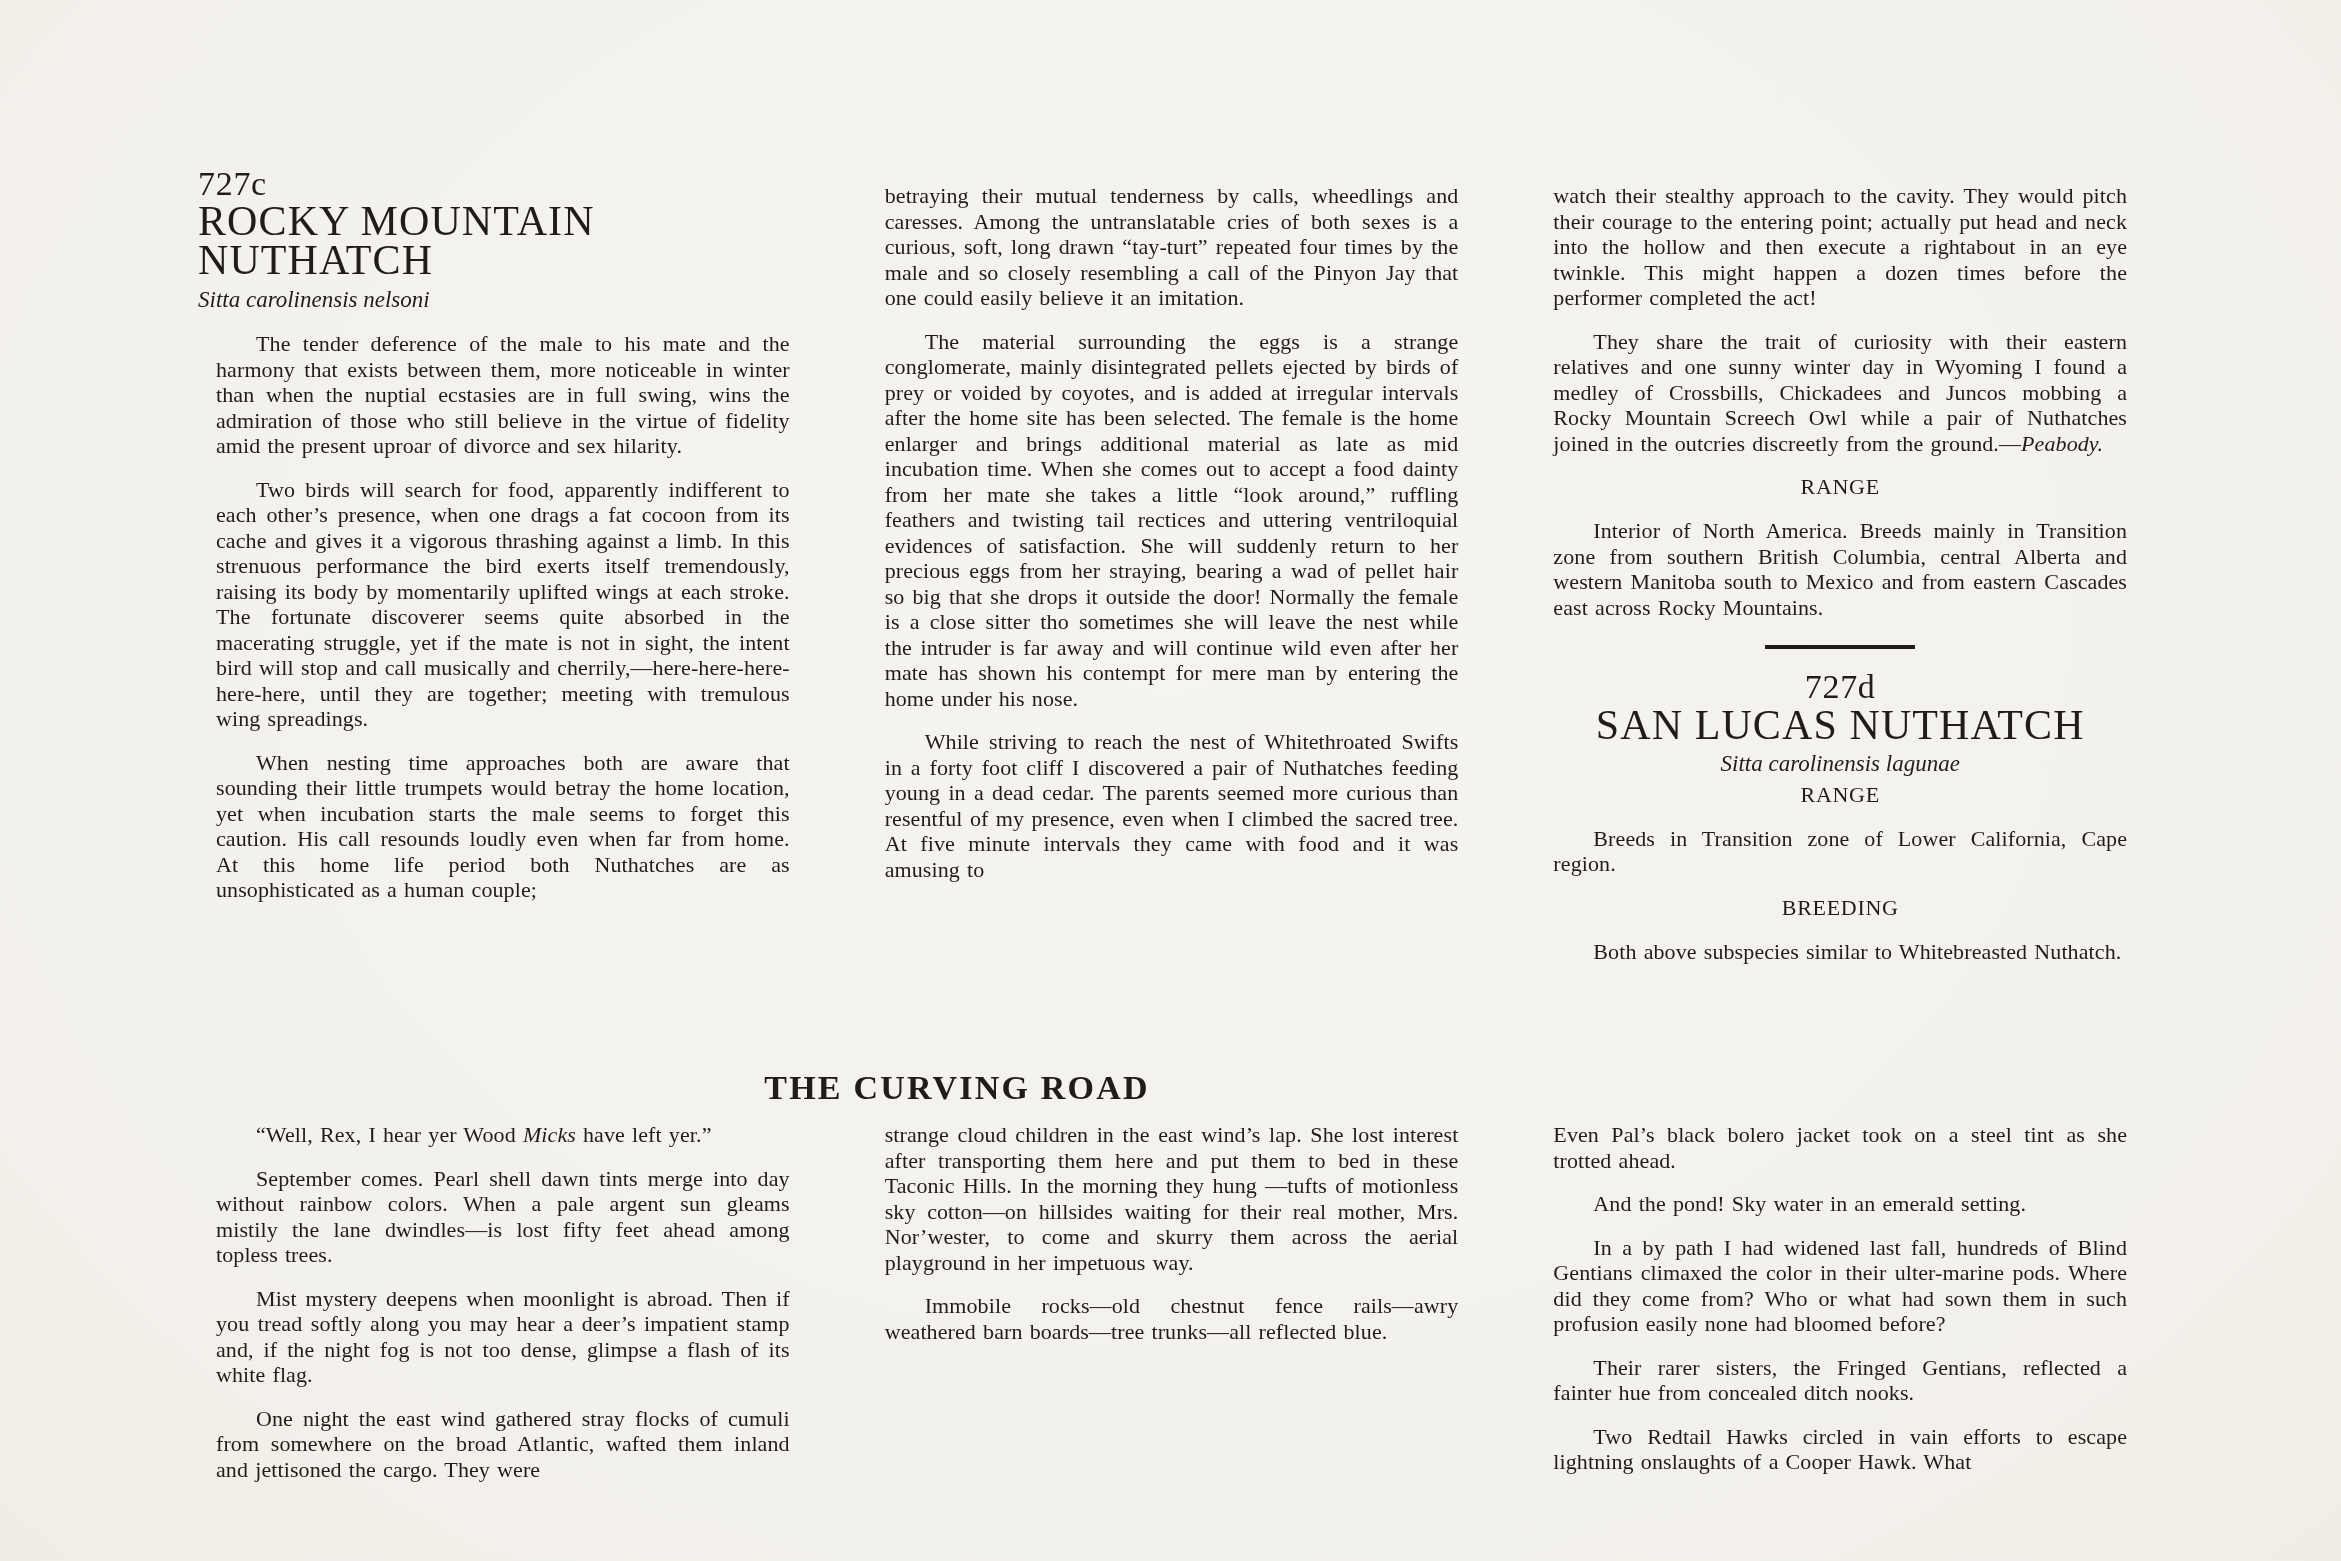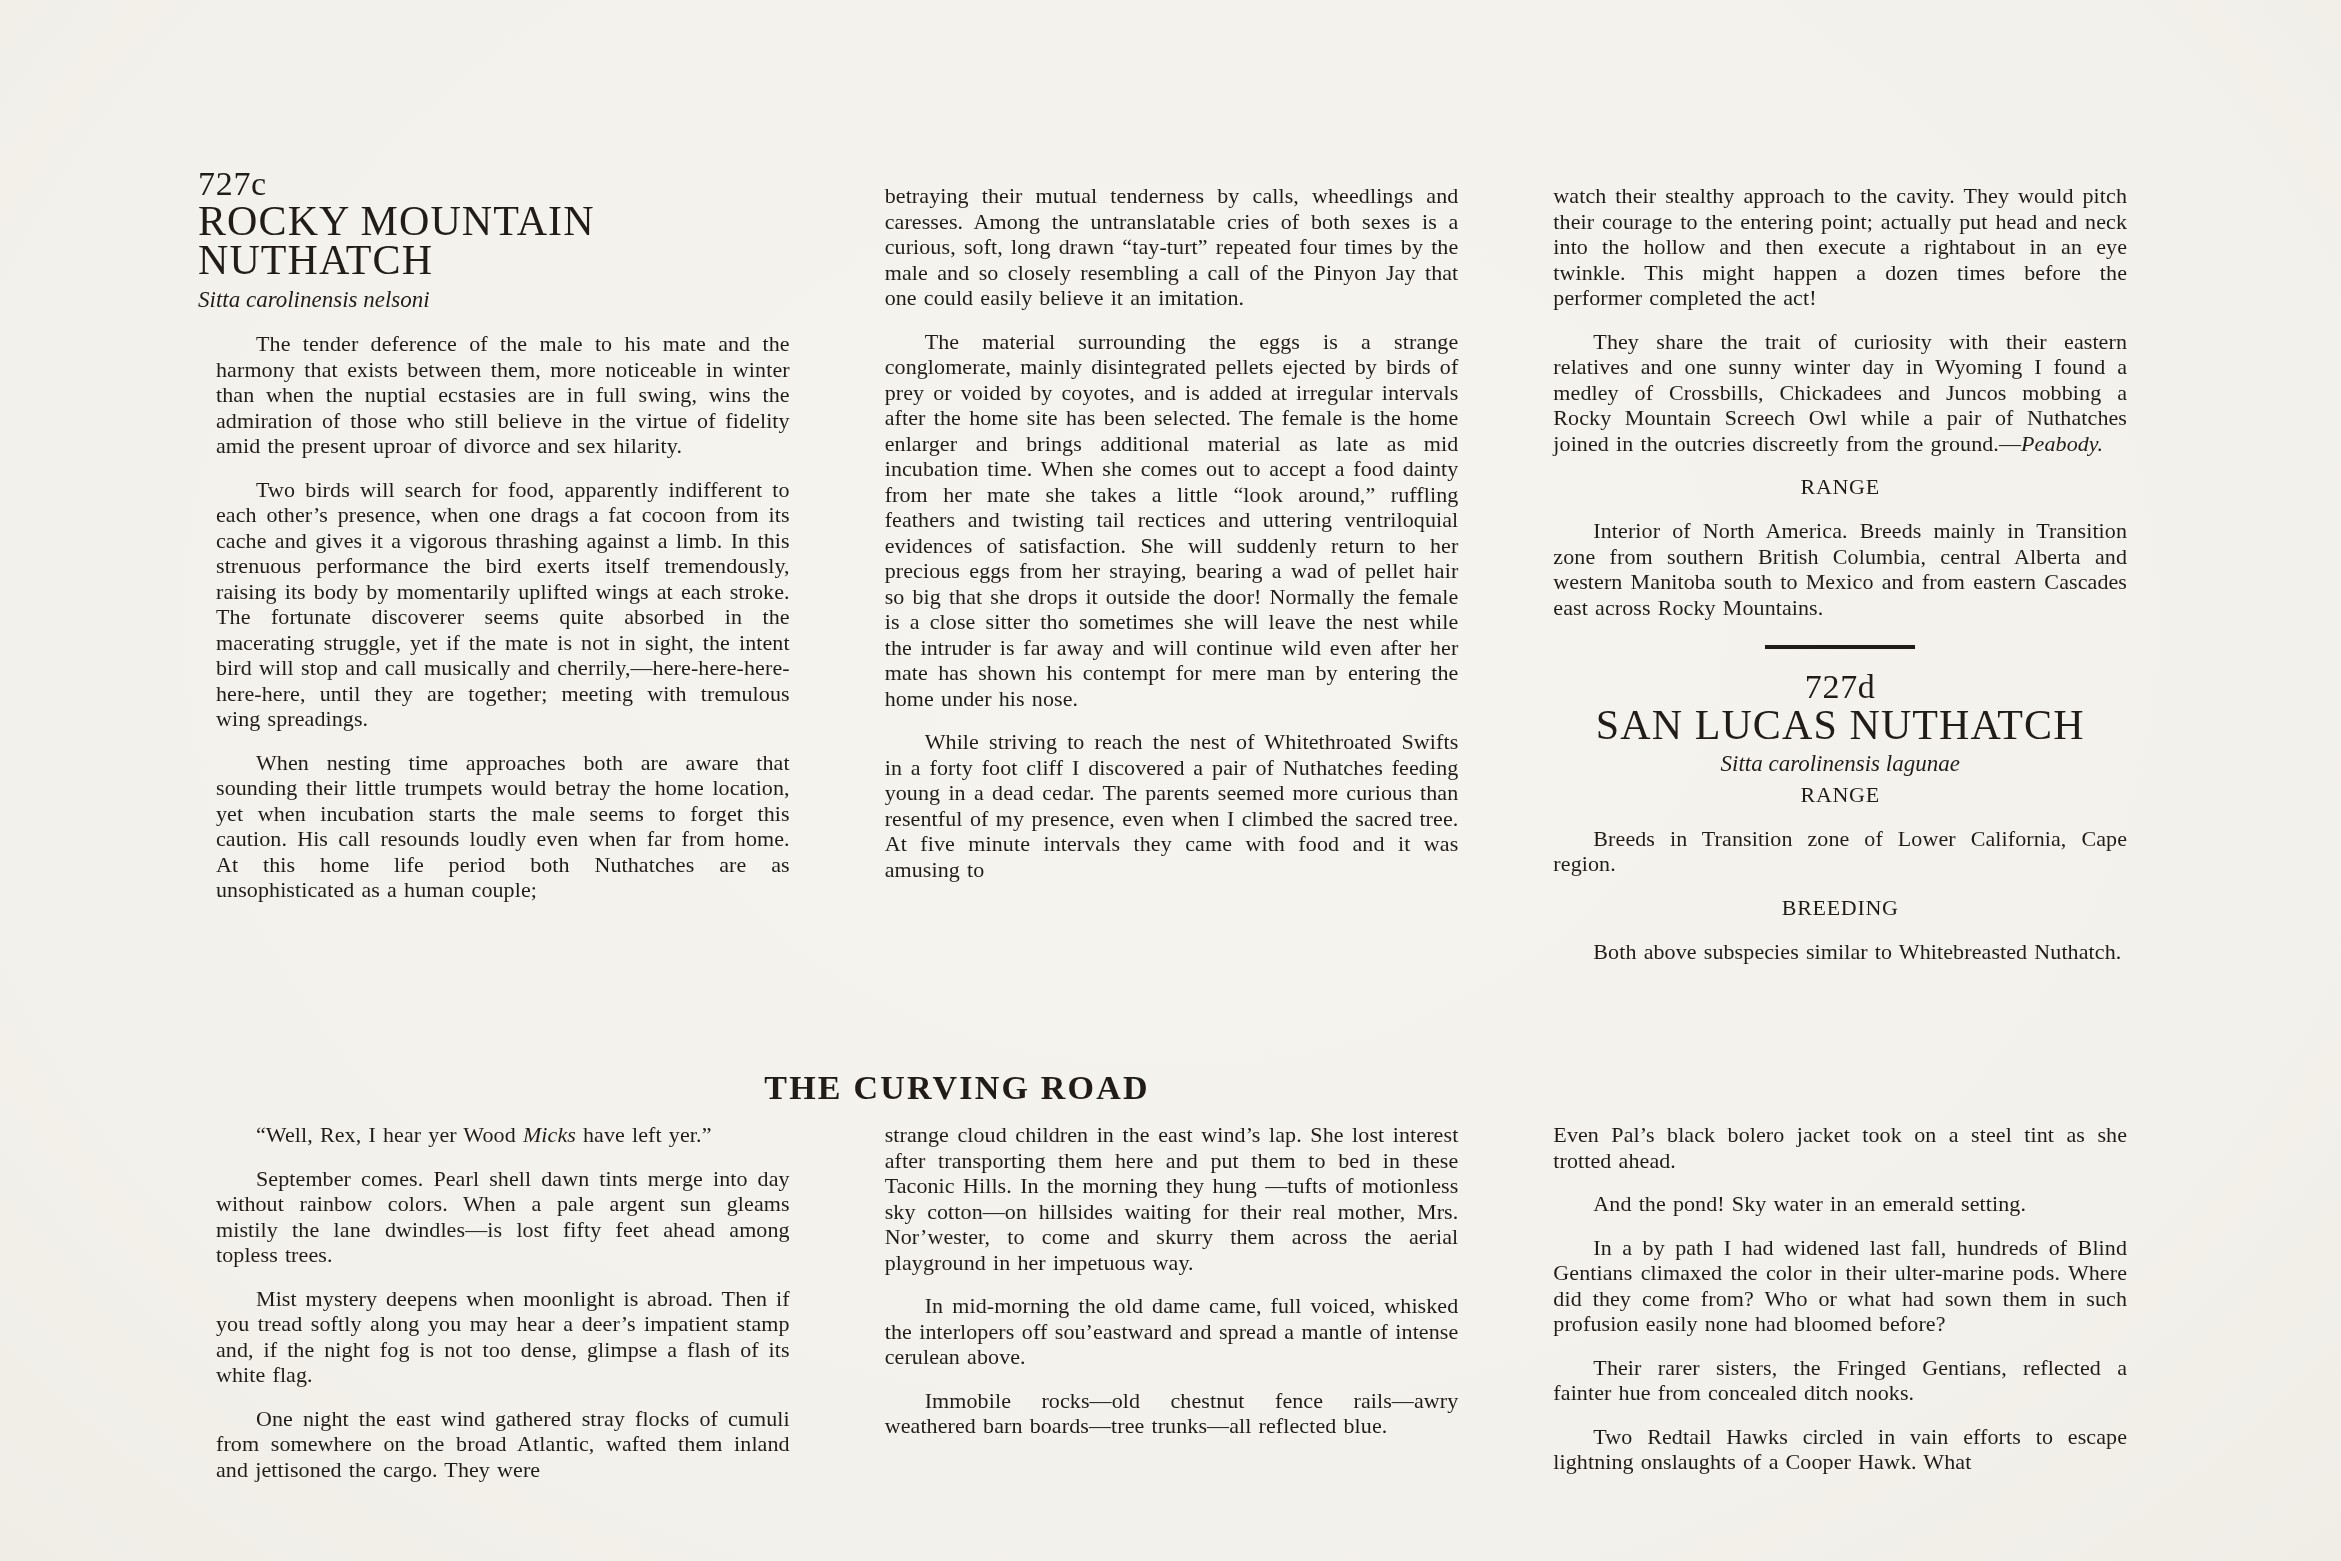--- a/index.html
+++ b/index.html
@@ -145,21 +145,20 @@
 
     <div class="col">
       <p class="body-par indent"><span>“Well, Rex, I hear yer Wood </span><span class="italic">Micks</span><span> have left yer.”</span></p>
       <p class="body-par indent">September comes.  Pearl shell dawn tints merge into day without rainbow colors. When a pale argent sun gleams mistily the lane dwindles—is lost fifty feet ahead among topless trees.</p>
       <p class="body-par indent">Mist mystery deepens when moonlight is abroad. Then if you tread softly along you may hear a deer’s impatient stamp and, if the night fog is not too dense, glimpse a flash of its white flag.</p>
       <p class="body-par indent">One night the east wind gathered stray flocks of cumuli from somewhere on the broad Atlantic, wafted them inland and jettisoned the cargo.  They were</p>
     </div>
 
     <div class="col">
       <p class="body-par flush">strange cloud children in the east wind’s lap.  She lost interest after transporting them here and put them to bed in these Taconic Hills.  In the morning they hung —tufts of motionless sky cotton—on hillsides waiting for their real mother, Mrs. Nor’wester, to come and skurry them across the aerial playground in her impetuous way.</p>
-      <p class="body-par indent">In mid-morning the old dame came, full voiced, whisked the interlopers off sou’eastward and spread a mantle of intense cerulean above.</p>
       <p class="body-par indent">Immobile rocks—old chestnut  fence rails—awry weathered barn boards—tree trunks—all reflected blue.</p>
     </div>
 
     <div class="col">
       <p class="body-par flush">Even Pal’s black bolero jacket took on a steel tint as she trotted ahead.</p>
       <p class="body-par indent">And the pond! Sky water in an emerald setting.</p>
       <p class="body-par indent">In a by path I had widened last fall, hundreds of Blind Gentians climaxed the color in their ulter-marine pods.  Where did they come from? Who or what had sown them in such profusion easily none had bloomed before?</p>
       <p class="body-par indent">Their rarer sisters, the Fringed Gentians, reflected a fainter hue from concealed ditch nooks.</p>
       <p class="body-par indent">Two Redtail Hawks circled in vain efforts to escape lightning onslaughts of a Cooper Hawk.  What</p>
     </div>

